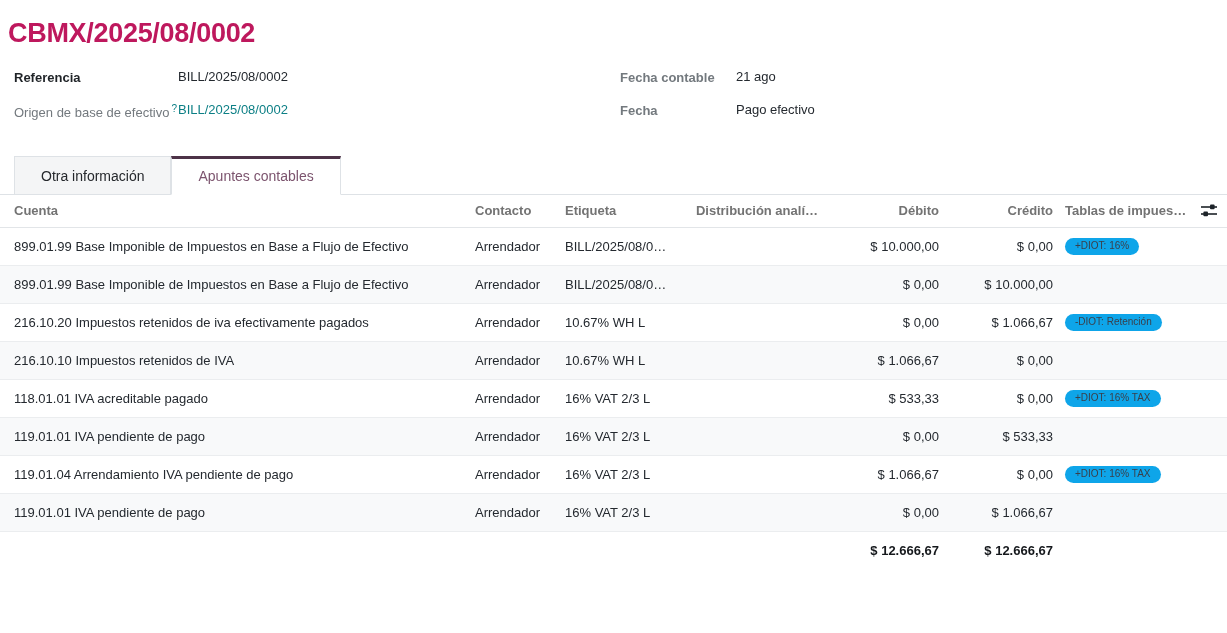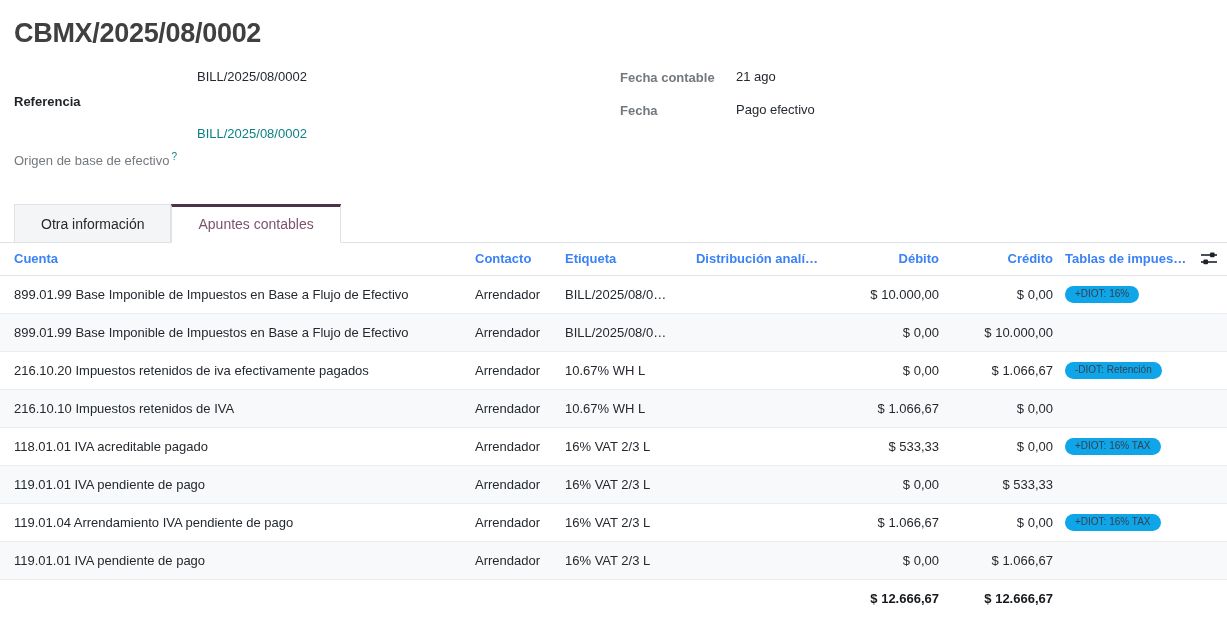--- a/index.html
+++ b/index.html
@@ -2,49 +2,49 @@
 <html><head>
 <meta charset="utf-8">
 <style>
   * { margin:0; padding:0; box-sizing:border-box; }
   html,body { width:1227px; height:633px; background:#fff;
     font-family:"Liberation Sans", sans-serif; color:#24292f; overflow:hidden; }
 
   .page { width:1227px; }
 
   
-  .title { font-size:27px; font-weight:700; color:#404040; letter-spacing:-0.3px;
-    padding:18px 0 4px 14px; }
+  .title { font-size:27px; font-weight:700; color:#be185d; letter-spacing:-0.3px;
+    padding:18px 0 4px 8px; }
 
   
   .fields { display:flex; padding:14px 14px 6px 14px; }
   .fields-left { width:606px; }
   .fields-right { flex:1; }
   .frow { display:flex; margin-bottom:12px; align-items:flex-start; }
-  .fields-left .flabel { width:183px;margin-top:24px; }
+  .fields-left .flabel { width:164px; }
   .fields-right .flabel { width:116px;font-weight:bold; }
   .flabel { font-size:13px; color:#73797e; padding-top:1px; line-height:1.55; }
   .flabel.dark { color:#1f2327; font-weight:600; }
   .fvalue { font-size:13px; color:#24292f; line-height:1.55; }
   .fvalue.link { color:#0c7f85; cursor:pointer; }
   .help-sup { color:#0c7f85; font-size:10px; vertical-align:super; margin-left:2px; cursor:pointer; }
 
   
   .tabs { display:flex; padding-left:14px; border-bottom:1px solid #dee2e6; margin-top:14px; align-items:flex-end; }
   .tab { font-size:14px; padding:9px 26px 10px 26px; cursor:pointer; margin-bottom:-1px; }
   .tab.active { background:#fff; color:#7c546e; border:1px solid #dee2e6;
     border-top:3px solid #4d3247; border-bottom:1px solid #fff; }
   .tab.inactive { background:#f4f5f6; color:#25282c; border:1px solid #dee2e6;
     border-top:1px solid #dee2e6; padding-top:11px; }
 
   
   .table { width:1227px; font-size:13px; }
   .tr { display:flex; align-items:center; height:38px; border-bottom:1px solid #ebedef; background:#fff; }
   .tr.alt { background:#f8f9fa; }
-  .tr.head { height:33px; border-bottom:1px solid #e2e5e8; font-weight:700; color:#3b82f6; }
+  .tr.head { height:33px; border-bottom:1px solid #e2e5e8; font-weight:700; color:#737373; }
   .td { overflow:hidden; white-space:nowrap; text-overflow:ellipsis; }
   .c-account  { width:475px; padding-left:14px; padding-right:8px; }
   .c-contact  { width:90px;  padding-right:8px; }
   .c-label    { width:129px; padding-right:8px; }
   .c-analytic { width:132px; padding-right:8px;text-align:right; }
   .c-debit    { width:119px; text-align:right; padding-right:6px; }
   .c-credit   { width:114px; text-align:right; padding-right:6px; }
   .c-grids    { width:136px; padding-left:6px; overflow:visible; }
   .c-icon     { width:32px; display:flex; justify-content:flex-end; padding-right:10px; }
 

